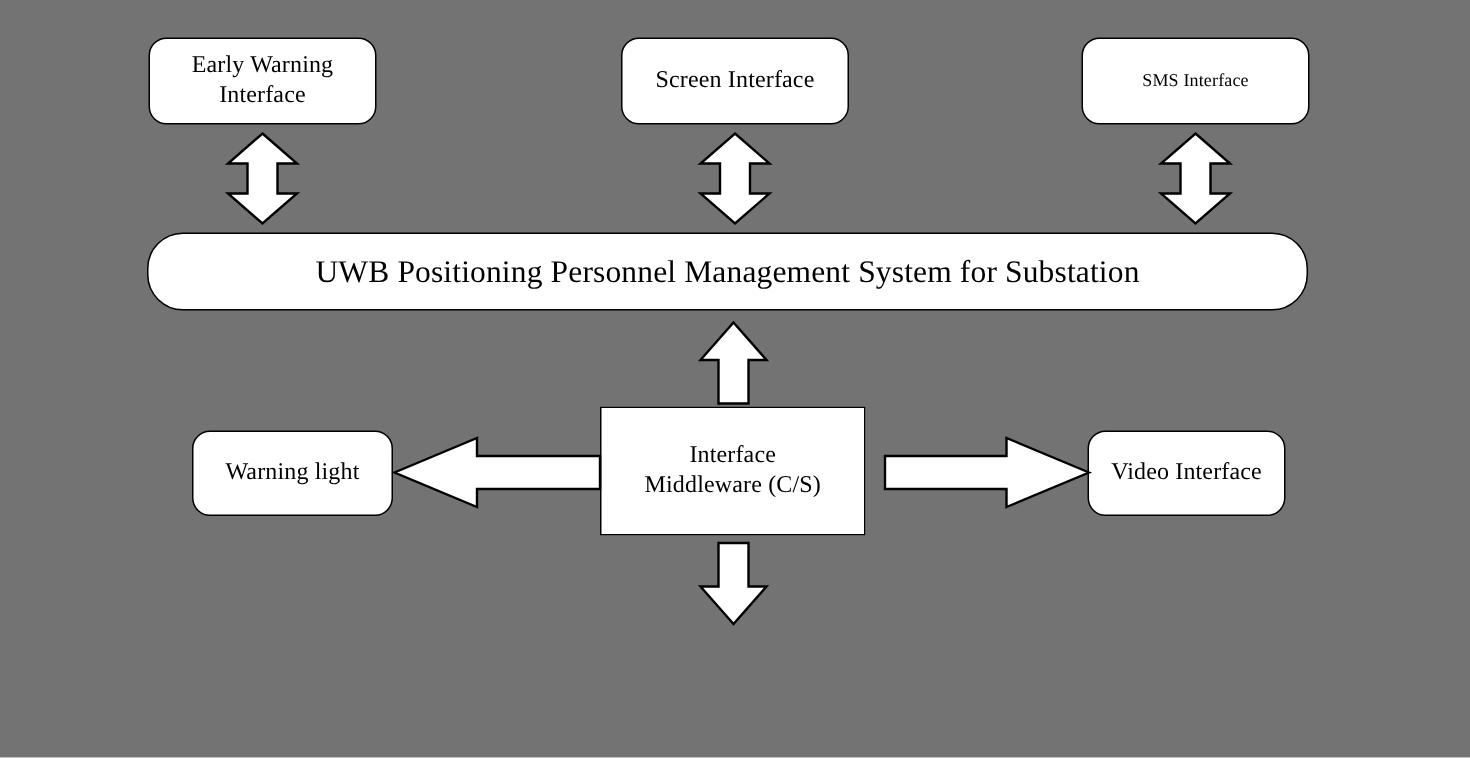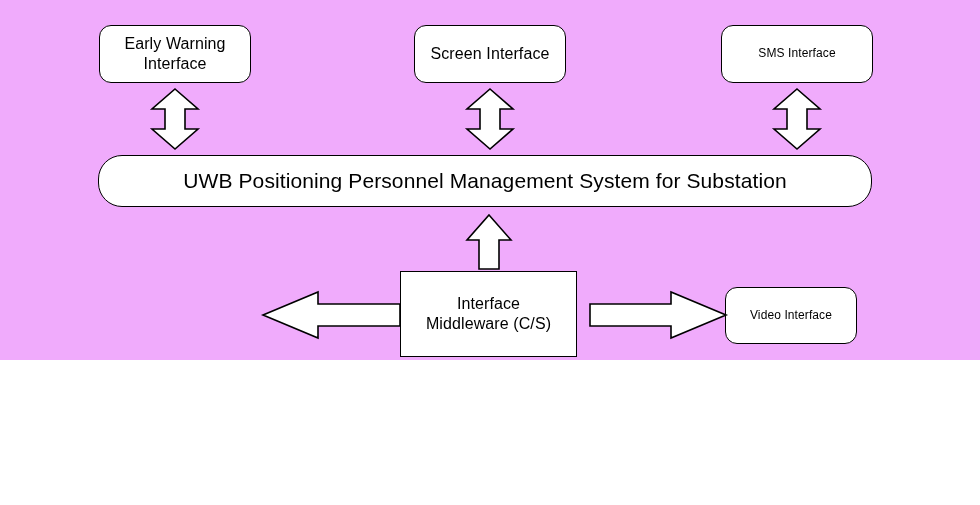--- a/index.html
+++ b/index.html
@@ -3,23 +3,23 @@
 <meta charset="utf-8">
 <style>
   html, body {
     margin: 0;
     padding: 0;
     background: #ffffff;
   }
   #canvas {
     position: relative;
     width: 980px;
-    height: 360px;
-    background: #f0abfc;
-    font-family: Liberation Sans, sans-serif;
+    height: 505px;
+    background: #737373;
+    font-family: Liberation Serif, serif;
     overflow: hidden;
   }
   .node {
     position: absolute;
     box-sizing: border-box;
     border: 1.6px solid #000000;
     background: #ffffff;
     display: flex;
     align-items: center;
     justify-content: center;
@@ -69,25 +69,26 @@
   </div>
 
   <div class="node banner" style="left:98px; top:155px; width:774px; height:52px; font-size:21px;">UWB Positioning Personnel Management System for Substation</div>
 
   <div class="arrow" style="left:465px; top:214px; width:48px; height:56px;">
     <svg width="48" height="56" viewBox="0 0 48 56">
       <polygon points="24,1 46,26 34,26 34,55 14,55 14,26 2,26" fill="#ffffff" stroke="#000000" stroke-width="1.6" stroke-linejoin="miter"></polygon>
     </svg>
   </div>
 
+  <div class="node rounded" style="left:128px; top:287px; width:134px; height:57px; font-size:16px;">Warning light</div>
 
   <div class="node sharp" style="left:400px; top:271px; width:177px; height:86px; font-size:16px;">Interface
 Middleware (C/S)</div>
 
-  <div class="node rounded" style="left:725px; top:287px; width:132px; height:57px; font-size:12px;">Video Interface</div>
+  <div class="node rounded" style="left:725px; top:287px; width:132px; height:57px; font-size:16px;">Video Interface</div>
 
   <div class="arrow" style="left:262px; top:291px; width:139px; height:48px;">
     <svg width="139" height="48" viewBox="0 0 139 48">
       <polygon points="1,24 56,1 56,13 138,13 138,35 56,35 56,47" fill="#ffffff" stroke="#000000" stroke-width="1.6" stroke-linejoin="miter"></polygon>
     </svg>
   </div>
 
   <div class="arrow" style="left:589px; top:291px; width:138px; height:48px;">
     <svg width="138" height="48" viewBox="0 0 138 48">
       <polygon points="137,24 82,1 82,13 1,13 1,35 82,35 82,47" fill="#ffffff" stroke="#000000" stroke-width="1.6" stroke-linejoin="miter"></polygon>

